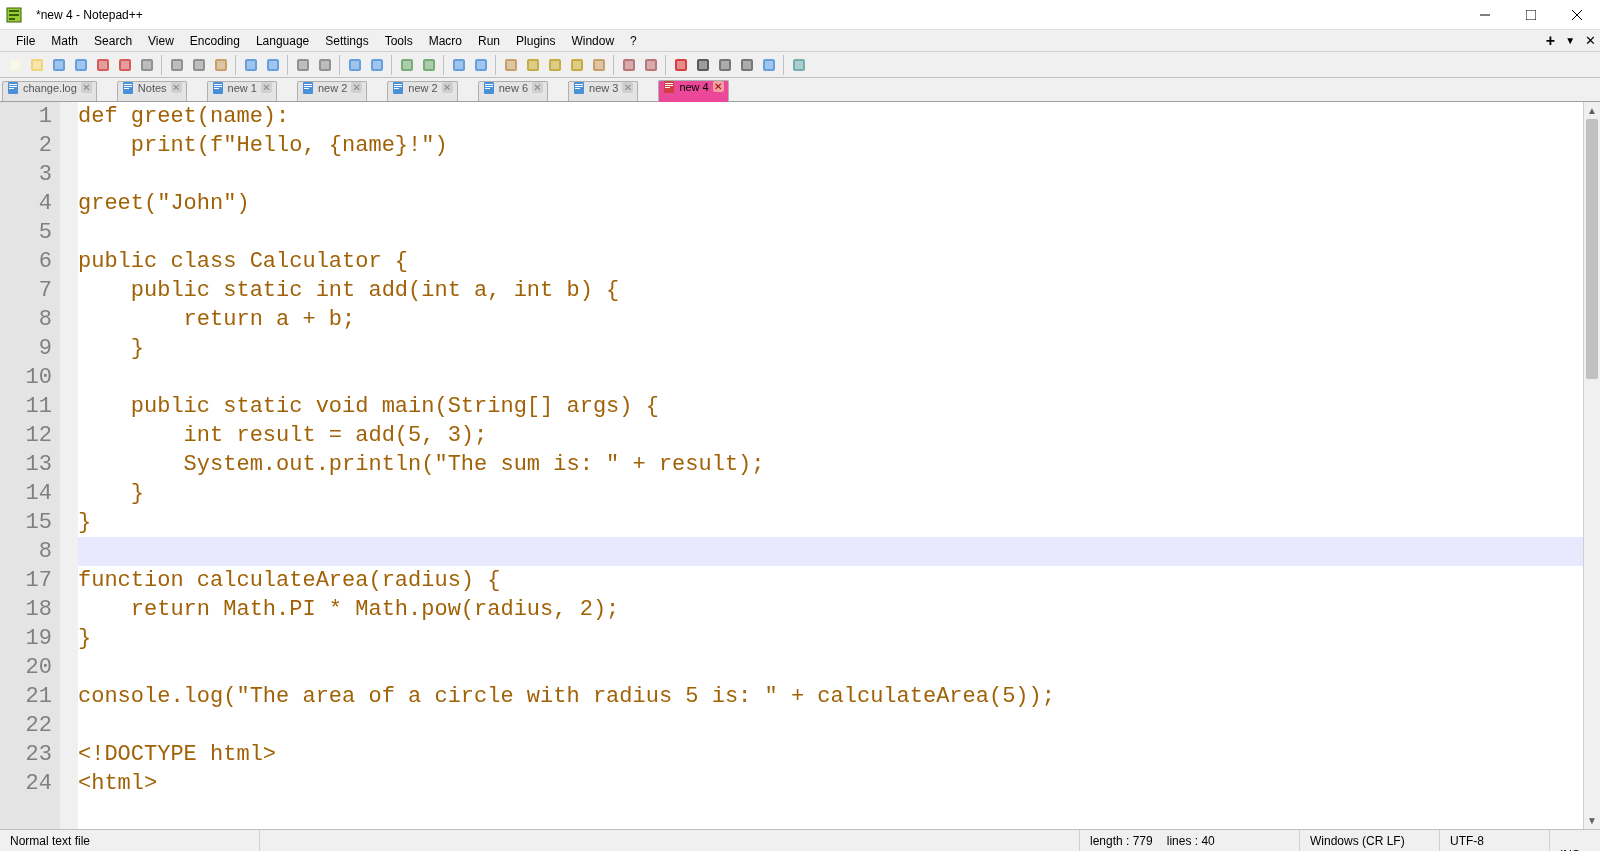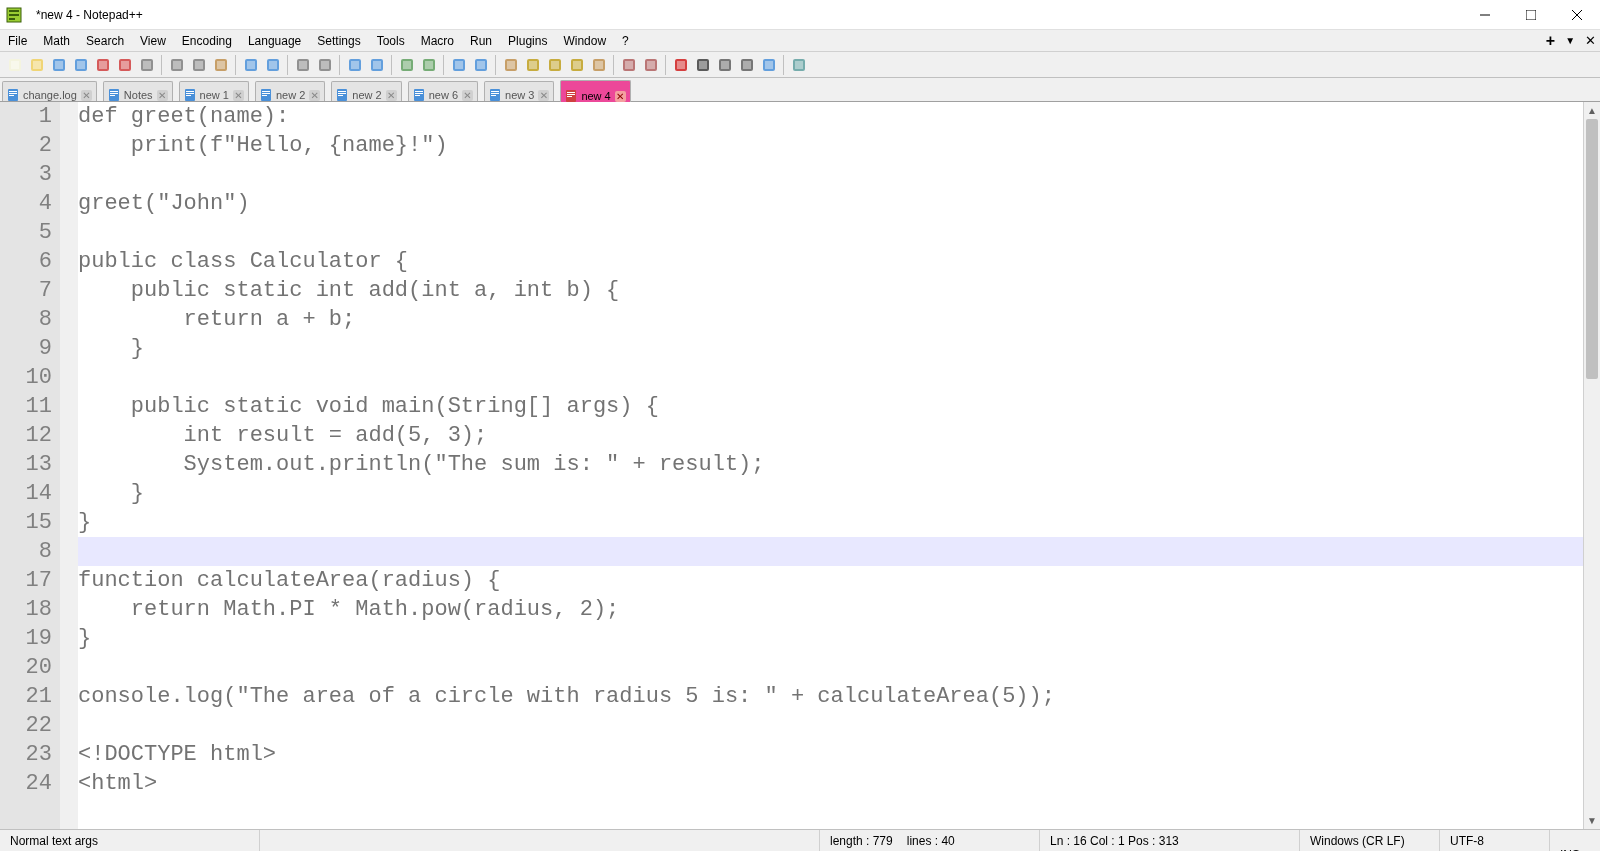--- a/index.html
+++ b/index.html
@@ -6,45 +6,45 @@
 html, body { width: 1600px; height: 851px; overflow: hidden; font-family: "Segoe UI", Tahoma, sans-serif; font-size: 12px; background: #fff; }
 
 
 .titlebar { height: 30px; background: #fff; display: flex; align-items: center; padding-left: 6px; border-bottom: 1px solid #e0e0e0; }
 .titlebar .app-icon { width: 16px; height: 16px; margin-right: 6px; }
 .titlebar .title-text { font-size: 12px; color: #000; flex: 0 0 auto; margin-left: 8px; }
 .titlebar .spacer { flex: 1; }
 .titlebar .win-btn { width: 46px; height: 30px; display: flex; align-items: center; justify-content: center; color: #000; }
 
 
-.menubar { height: 22px; background: #f0f0f0; display: flex; align-items: center; padding-left: 0; border-bottom: 1px solid #d0d0d0; }
+.menubar { height: 22px; background: #f0f0f0; display: flex; align-items: center; padding-left: 8px; border-bottom: 1px solid #d0d0d0; }
 .menubar .menu-item { padding: 2px 8px; font-size: 12px; color: #000; }
 .menubar .right-icons { margin-left: auto; display: flex; padding-right: 4px; gap: 10px; align-items: center; }
 .menubar .plus { font-size: 16px; font-weight: bold; }
 .menubar .tri { font-size: 10px; }
 
 
 .toolbar { height: 26px; background: #f0f0f0; display: flex; align-items: center; padding: 0 4px; border-bottom: 1px solid #c0c0c0; gap: 1px; }
 .toolbar .tbtn { width: 21px; height: 21px; display: flex; align-items: center; justify-content: center; border: 1px solid transparent; }
 .toolbar .sep { width: 1px; height: 20px; background: #c0c0c0; margin: 0 3px; }
 .toolbar svg { width: 16px; height: 16px; }
 
 
 .tabbar { height: 24px; background: #f0f0f0; display: flex; align-items: flex-end; padding-left: 2px; border-bottom: 1px solid #a0a0a0; }
-.tab { display: flex; align-items: flex-end; height: 20px; padding: 0 4px; margin-right: 6px; background: #e4e4e4; border: 1px solid #b0b0b0; border-bottom: none; font-size: 11px; color: #555; gap: 4px; border-radius: 2px 2px 0 0; }
+.tab { display: flex; align-items: flex-start; height: 20px; padding: 0 4px; margin-right: 20px; background: #e4e4e4; border: 1px solid #b0b0b0; border-bottom: none; font-size: 11px; color: #555; gap: 4px; border-radius: 2px 2px 0 0; }
 .tab.active { background: #ec4899; height: 22px; color: #000; position: relative; top: 1px; }
 .tab .tab-icon { width: 12px; height: 12px; }
 .tab .tab-close { width: 11px; height: 11px; display:flex; align-items:center; justify-content:center; color:#888; font-size:10px; background:#d0d0d0; border-radius:2px; }
 .tab.active .tab-close { background:#f4a0a0; color:#800; }
 
 
 .editor-wrap { position: relative; height: calc(851px - 30px - 22px - 26px - 24px - 22px); display: flex; background: #fff; }
 .gutter { width: 60px; background: #e4e4e4; text-align: right; padding-right: 8px; font-family: "Courier New", monospace; font-size: 22px; color: #808080; line-height: 29px; padding-top: 0; }
 .fold-margin { width: 18px; background: #f0f0f0; }
-.code { flex: 1; font-family: "Courier New", monospace; font-size: 22px; color: #737373; line-height: 29px; white-space: pre; position: relative; }
+.code { flex: 1; font-family: "Courier New", monospace; font-size: 22px; color: #a16207; line-height: 29px; white-space: pre; position: relative; }
 .code .line { height: 29px; padding-left: 0; }
 .code .line.current { background: #e8e8ff; }
 .gutter .ln { height: 29px; }
 .scrollbar-v { width: 17px; background: #f0f0f0; border-left: 1px solid #d0d0d0; position: relative; }
 .scrollbar-v .thumb { position: absolute; left: 2px; right: 2px; top: 17px; height: 260px; background: #c0c0c0; border-radius: 2px; }
 .scrollbar-v .arrow { position:absolute; left:0; right:0; height:17px; display:flex; align-items:center; justify-content:center; color:#606060; font-size:10px; }
 .scrollbar-v .arrow.up { top:0; }
 .scrollbar-v .arrow.down { bottom:0; }
 
 
@@ -427,24 +427,23 @@
   <div class="fold-margin"></div>
   <div class="code" id="code"><div class="line">def greet(name):</div><div class="line">    print(f"Hello, {name}!")</div><div class="line"></div><div class="line">greet("John")</div><div class="line"></div><div class="line">public class Calculator {</div><div class="line">    public static int add(int a, int b) {</div><div class="line">        return a + b;</div><div class="line">    }</div><div class="line"></div><div class="line">    public static void main(String[] args) {</div><div class="line">        int result = add(5, 3);</div><div class="line">        System.out.println("The sum is: " + result);</div><div class="line">    }</div><div class="line">}</div><div class="line current"></div><div class="line">function calculateArea(radius) {</div><div class="line">    return Math.PI * Math.pow(radius, 2);</div><div class="line">}</div><div class="line"></div><div class="line">console.log("The area of a circle with radius 5 is: " + calculateArea(5));</div><div class="line"></div><div class="line">&lt;!DOCTYPE html&gt;</div><div class="line">&lt;html&gt;</div></div>
   <div class="scrollbar-v">
     <div class="arrow up">▲</div>
     <div class="thumb"></div>
     <div class="arrow down">▼</div>
   </div>
 </div>
 
 <div class="statusbar">
-  <div class="cell" style="width:260px;">Normal text args</div>
+  <div class="cell" style="width:260px;">Normal text file</div>
   <div class="cell grow"></div>
   <div class="cell" style="width:220px; justify-content:flex-start;">
     <span>length : 779</span>
     <span style="width:14px;"></span>
     <span>lines : 40</span>
   </div>
-  <div class="cell" style="width:260px;">Ln : 16   Col : 1   Pos : 313</div>
   <div class="cell" style="width:140px;">Windows (CR LF)</div>
   <div class="cell" style="width:110px;">UTF-8</div>
   <div class="cell" style="width:50px; border-right:none;margin-top:28px;">INS</div>
 </div>
 
 </body></html>

